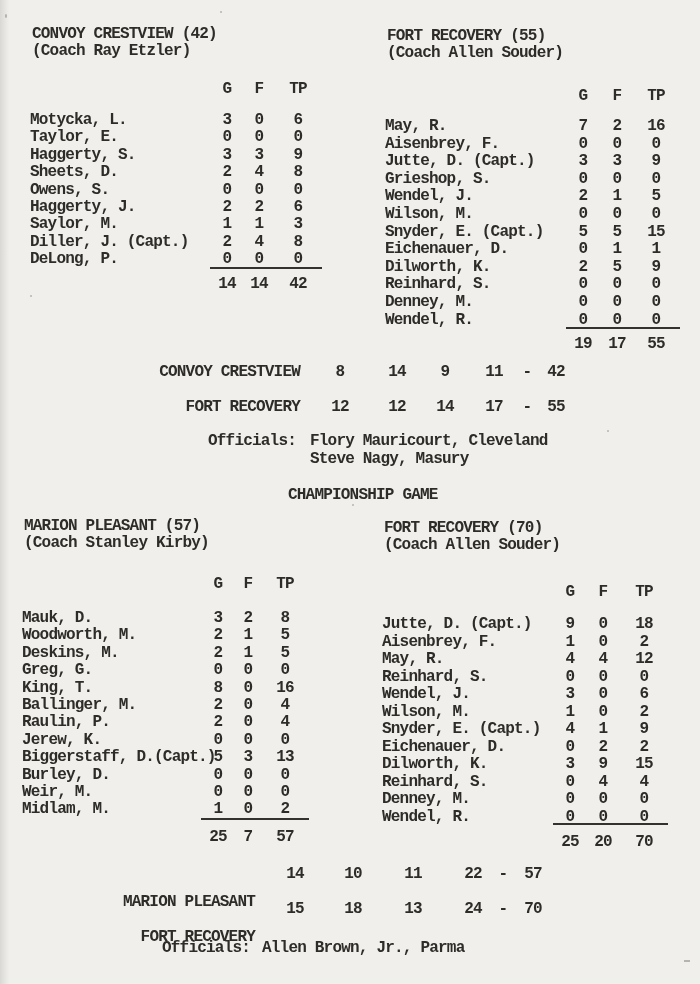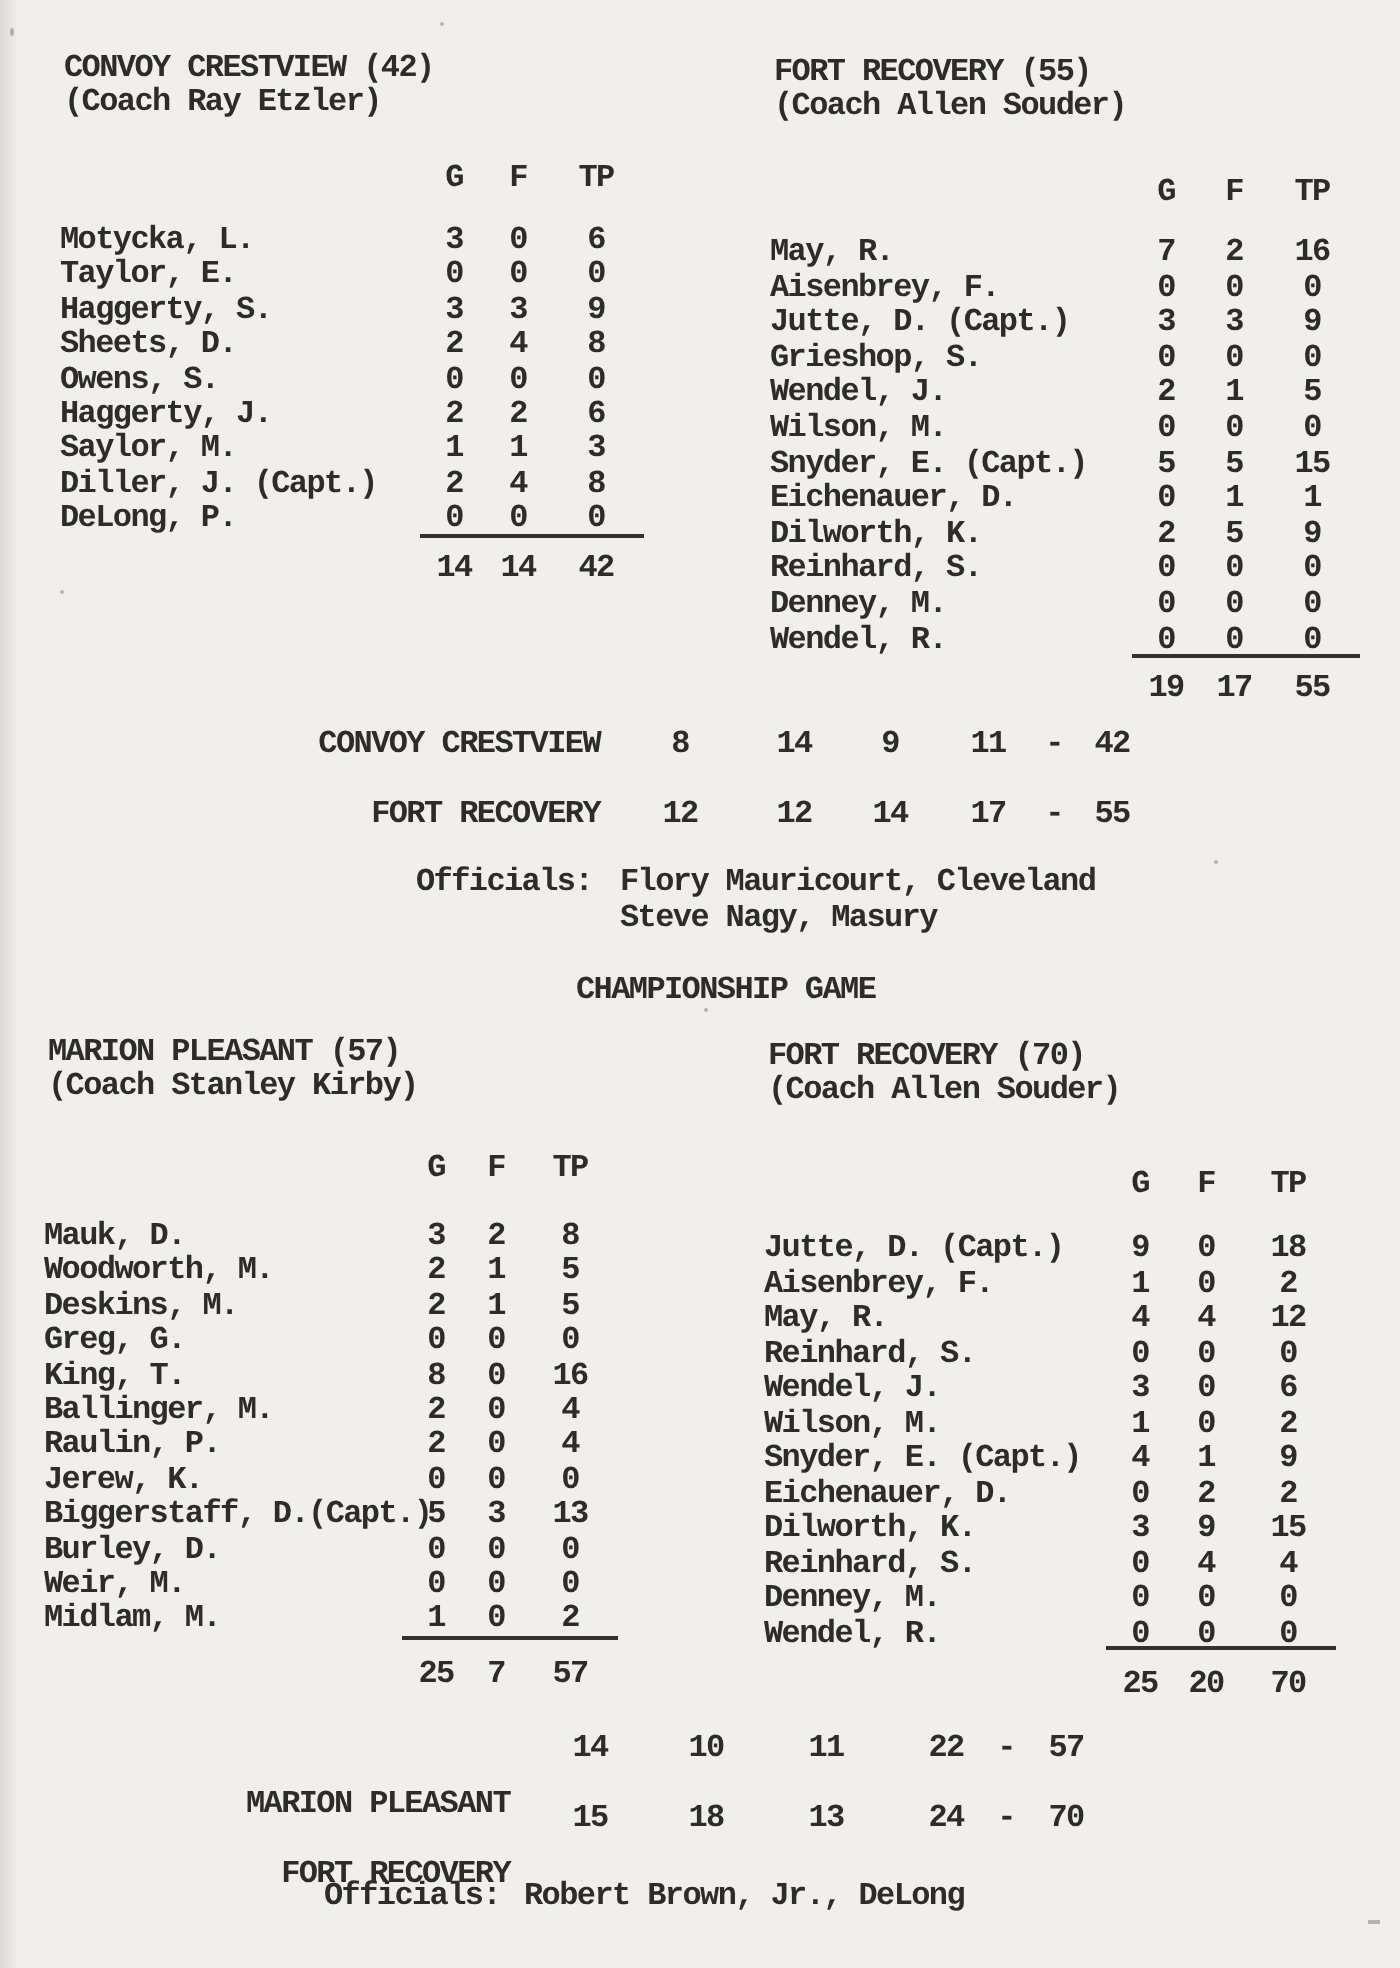--- a/index.html
+++ b/index.html
@@ -450,21 +450,21 @@
     <span class="team">FORT RECOVERY</span>
     <span class="q q1">15</span>
     <span class="q q2">18</span>
     <span class="q q3">13</span>
     <span class="q q4">24</span>
     <span class="q qd">-</span>
     <span class="q qt">70</span>
   </div>
 
   <div class="txt" style="left:162px;top:940px;">Officials:</div>
-  <div class="txt" style="left:262px;top:940px;">Robert Brown, Jr., DeLong</div>
+  <div class="txt" style="left:262px;top:940px;">Allen Brown, Jr., Parma</div>
 
   <div class="spk" style="left:5px;top:14px;width:2px;height:4px;"></div>
   <div class="spk" style="left:220px;top:11px;width:2px;height:2px;"></div>
   <div class="spk" style="left:99px;top:52px;width:2px;height:2px;"></div>
   <div class="spk" style="left:30px;top:295px;width:2px;height:2px;"></div>
   <div class="spk" style="left:352px;top:504px;width:2px;height:2px;"></div>
   <div class="spk" style="left:607px;top:430px;width:2px;height:2px;"></div>
   <div class="spk" style="left:684px;top:960px;width:6px;height:2px;border-radius:0;"></div>
 
 </div>

